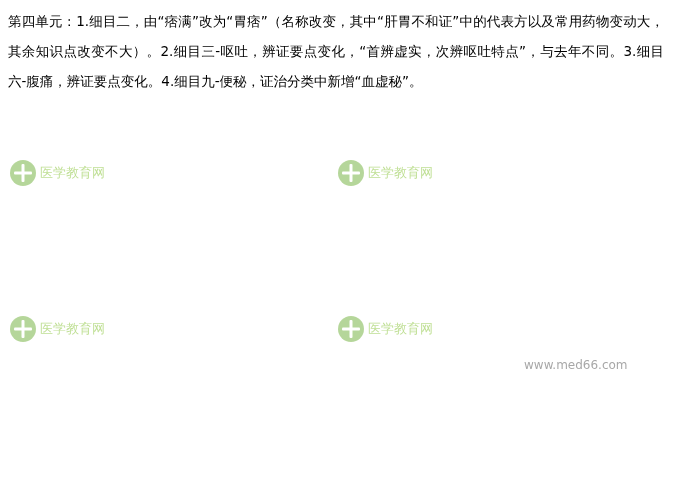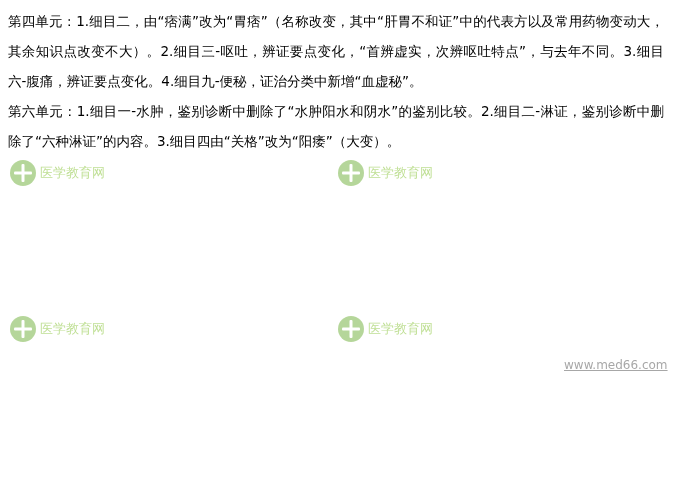--- a/index.html
+++ b/index.html
@@ -107,19 +107,18 @@
     <span class="wm-text">医学教育网</span>
   </div>
   <div class="wm" style="left:10px; top:316px;">
     <span class="wm-logo"></span>
     <span class="wm-text">医学教育网</span>
   </div>
   <div class="wm" style="left:338px; top:316px;">
     <span class="wm-logo"></span>
     <span class="wm-text">医学教育网</span>
   </div>
-  <div class="wm-url" style="left:564px; top:358px;text-decoration:underline;">www.med66.com</div>
+  <div class="wm-url" style="left:524px; top:358px;">www.med66.com</div>
 </div>
 
 <div id="page">
   <p class="para">第四单元：1.细目二，由“痞满”改为“胃痞”（名称改变，其中“肝胃不和证”中的代表方以及常用药物变动大，其余知识点改变不大）。2.细目三-呕吐，辨证要点变化，“首辨虚实，次辨呕吐特点”，与去年不同。3.细目六-腹痛，辨证要点变化。4.细目九-便秘，证治分类中新增“血虚秘”。</p>
-  <p class="para">第六单元：1.细目一-水肿，鉴别诊断中删除了“水肿阳水和阴水”的鉴别比较。2.细目二-淋证，鉴别诊断中删除了“六种淋证”的内容。3.细目四由“关格”改为“阳痿”（大变）。</p>
 </div>
 
 </body></html>

